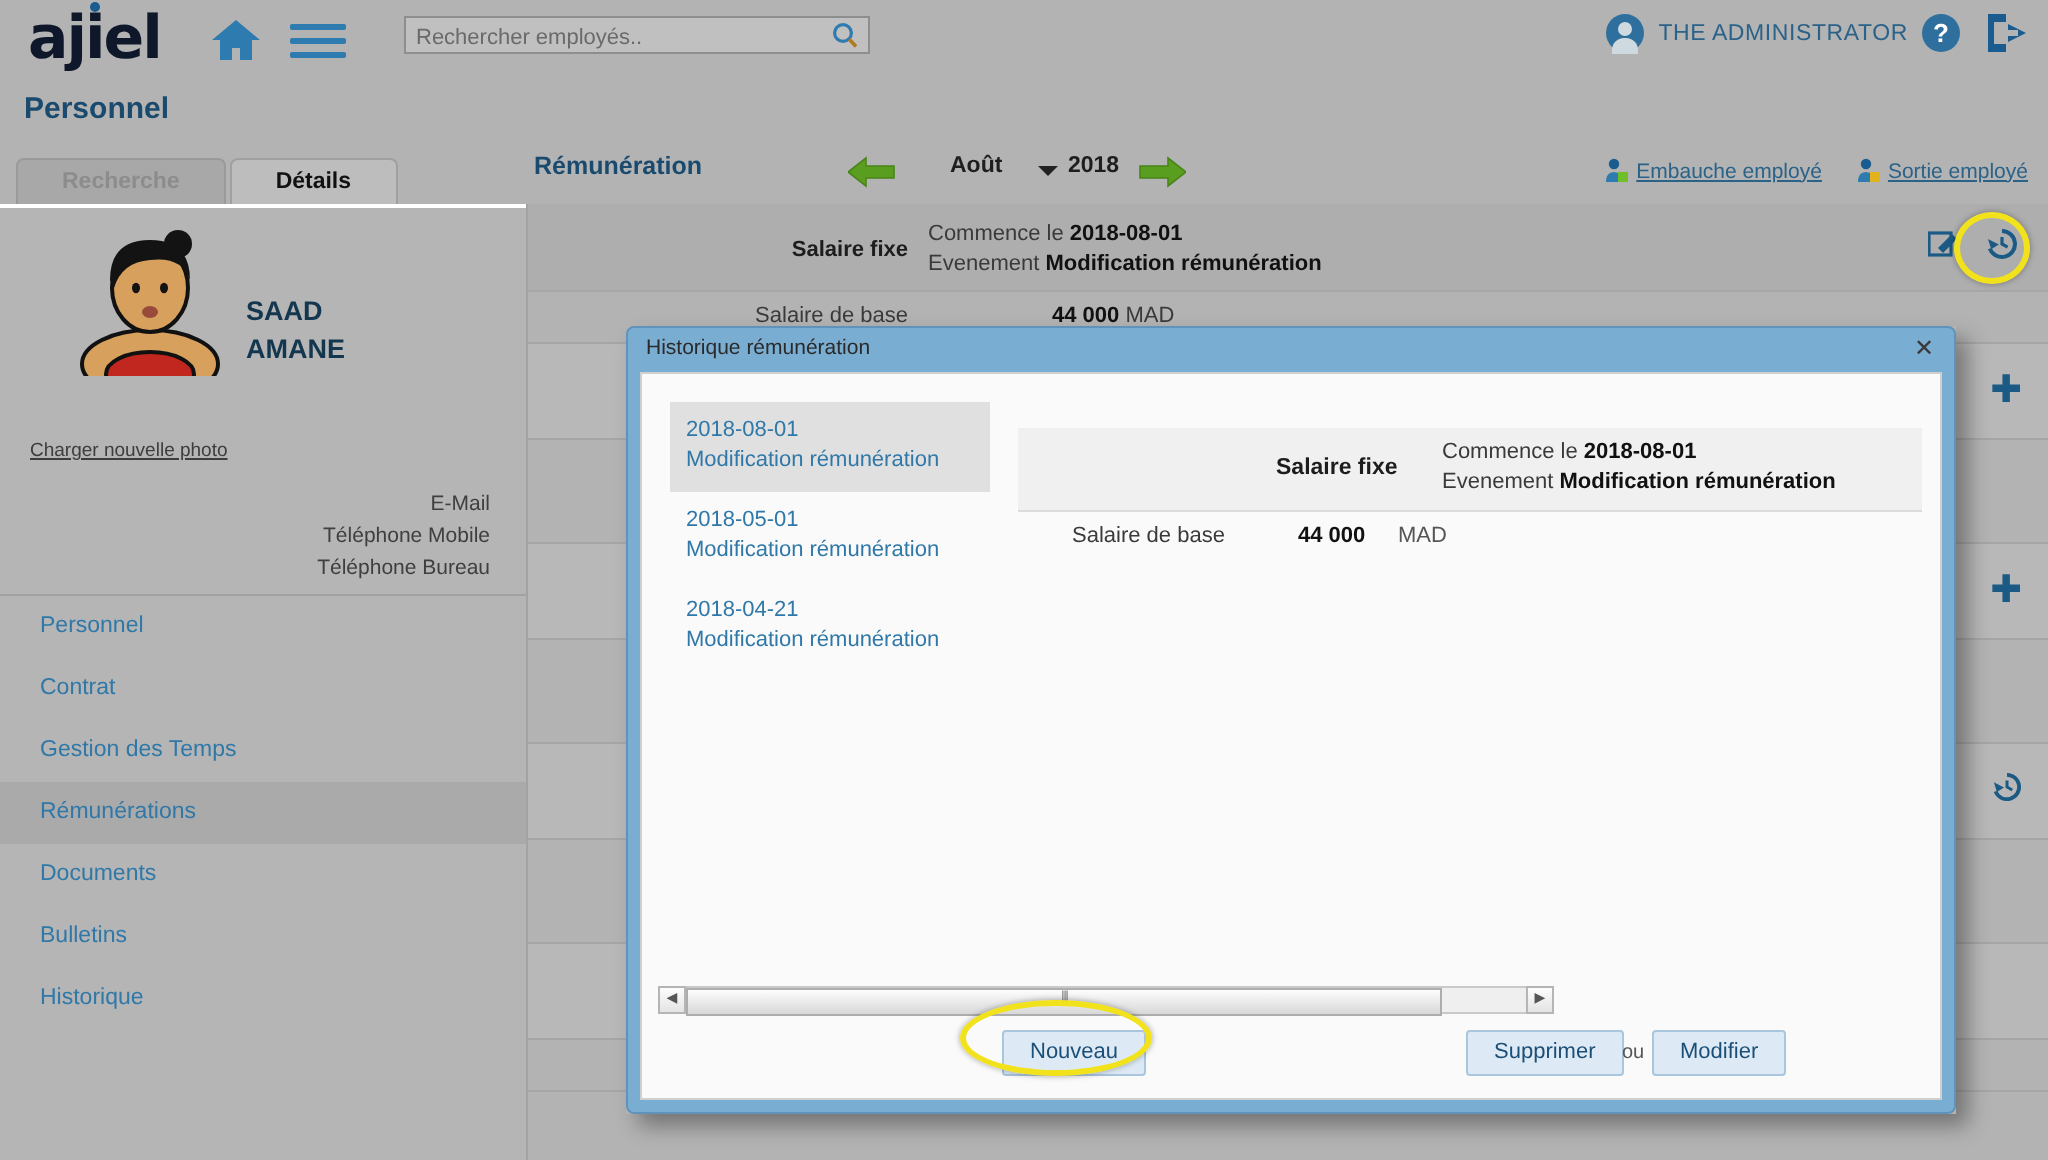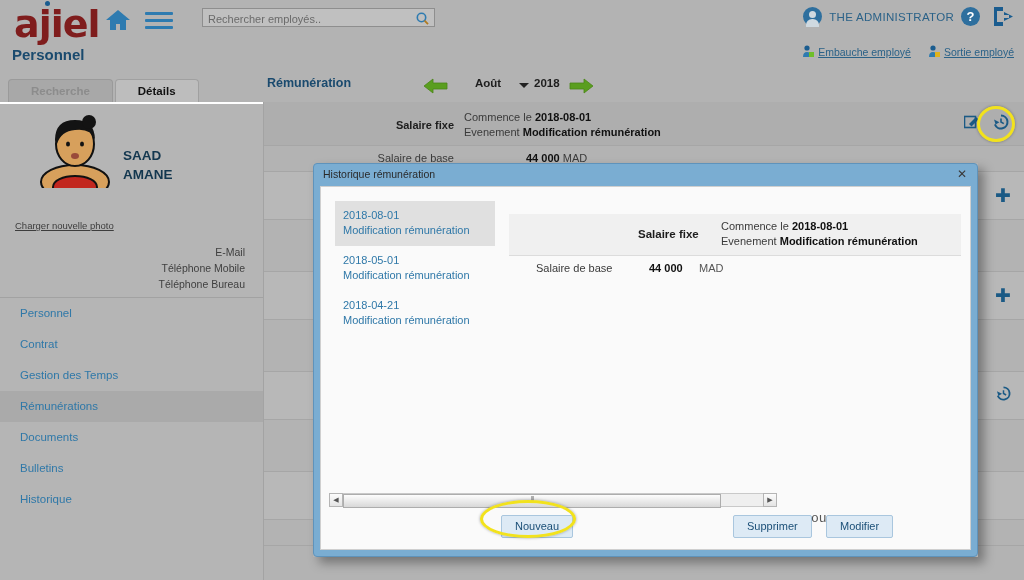--- a/index.html
+++ b/index.html
@@ -9,21 +9,21 @@
     overflow: hidden;
     background: #b3b3b3;
   }
   #app { position: relative; width: 1024px; height: 580px; background: #b3b3b3; }
 
   
   .topbar { position: absolute; left:0; top:0; width:1024px; height:72px; background:#b3b3b3; }
   .brand {
     position:absolute; left:14px; top:2px;
     font-family:"DejaVu Sans", sans-serif;
-    font-size:38px; font-weight:bold; color:#7f1d1d; letter-spacing:-1px;
+    font-size:30px; font-weight:bold; color:#0f172a; letter-spacing:-1px;
   }
   .brand .dot { position:absolute; left:31px; top:-1px; width:5px; height:5px; border-radius:50%; background:#1a5c8f; }
   .home-icon { position:absolute; left:105px; top:8px; width:26px; height:24px; cursor:pointer; }
   .menu-icon { position:absolute; left:145px; top:12px; width:28px; height:18px; cursor:pointer; }
   .menu-icon i { display:block; height:3px; background:#2e7bb0; margin-bottom:4px; border-radius:1px; }
   .search-box {
     position:absolute; left:202px; top:8px; width:233px; height:19px;
     background:#c0c0c0; border:1px solid #8e8e8e;
   }
   .search-box input {
@@ -40,21 +40,21 @@
   .user-avatar-ic::after { content:""; position:absolute; left:3px; top:12px; width:13px; height:8px; border-radius:6px 6px 0 0; background:#cfd9e0; }
   .user-name { font-size:11.5px; color:#2b6288; letter-spacing:.3px; }
   .help-icon {
     width:19px; height:19px; border-radius:50%; background:#2e6f9e; color:#fff;
     font-size:13px; font-weight:bold; text-align:center; line-height:19px; cursor:pointer;
   }
   .logout-icon { position:absolute; right:10px; top:6px; width:22px; height:21px; cursor:pointer; }
 
   .quicklinks { position:absolute; right:10px; top:45px; display:flex; gap:17px; }
   .quicklink { display:flex; align-items:center; gap:4px; cursor:pointer; }
-  .quicklink span { font-size:10.5px; color:#2b6288; text-decoration:underline; }
+  .quicklink span { font-size:10.5px; color:#2b6288; text-decoration:underline;margin-top:34px; }
   .person-ic { width:12px; height:13px; position:relative; }
 
   .page-title {
     position:absolute; left:12px; top:46px; font-size:15px; font-weight:bold; color:#1a4a6e;
   }
 
   
   .tabs { position:absolute; left:8px; top:79px; display:flex; }
   .tab {
     height:23px; line-height:23px; padding:0 22px; font-size:11.5px; font-weight:bold;
@@ -146,21 +146,21 @@
   .hs-thumb::after { content:"|||"; position:absolute; left:50%; top:-1px; transform:translateX(-50%); font-size:8px; color:#8c8c8c; letter-spacing:-1px; }
 
   .modal-actions { position:absolute; left:0; bottom:6px; width:100%; height:32px; }
   .btn {
     position:absolute; height:23px; line-height:21px; padding:0 13px;
     background:#ddeaf5; border:1px solid #a9c6de; border-radius:2px;
     font-size:11px; font-weight:normal; color:#1b4f77; cursor:pointer;
   }
   .btn-nouveau { left:180px; top:4px; }
   .btn-supprimer { left:412px; top:4px; }
-  .ou-text { position:absolute; left:490px; top:0; font-size:13px; color:#555;font-family:Liberation Mono, monospace; }
+  .ou-text { position:absolute; left:490px; top:10px; font-size:10px; color:#555; }
   .btn-modifier { left:505px; top:4px; }
 </style>
 </head>
 <body>
 
 <div id="app">
 
   <div class="topbar">
 
     <div class="brand">

